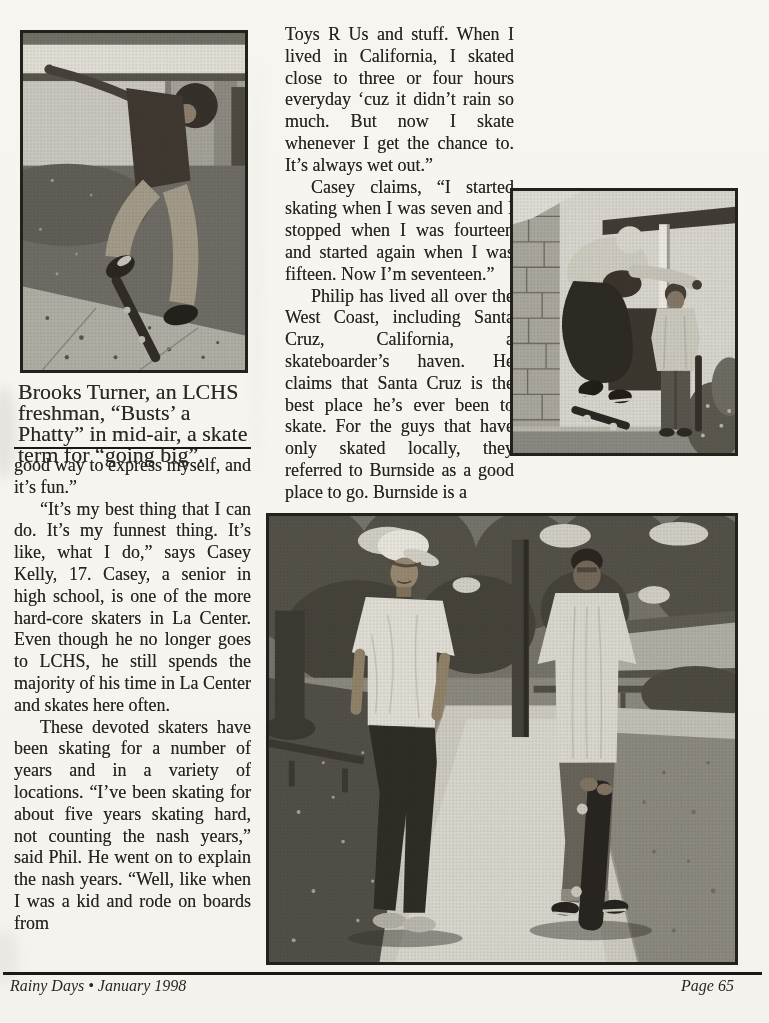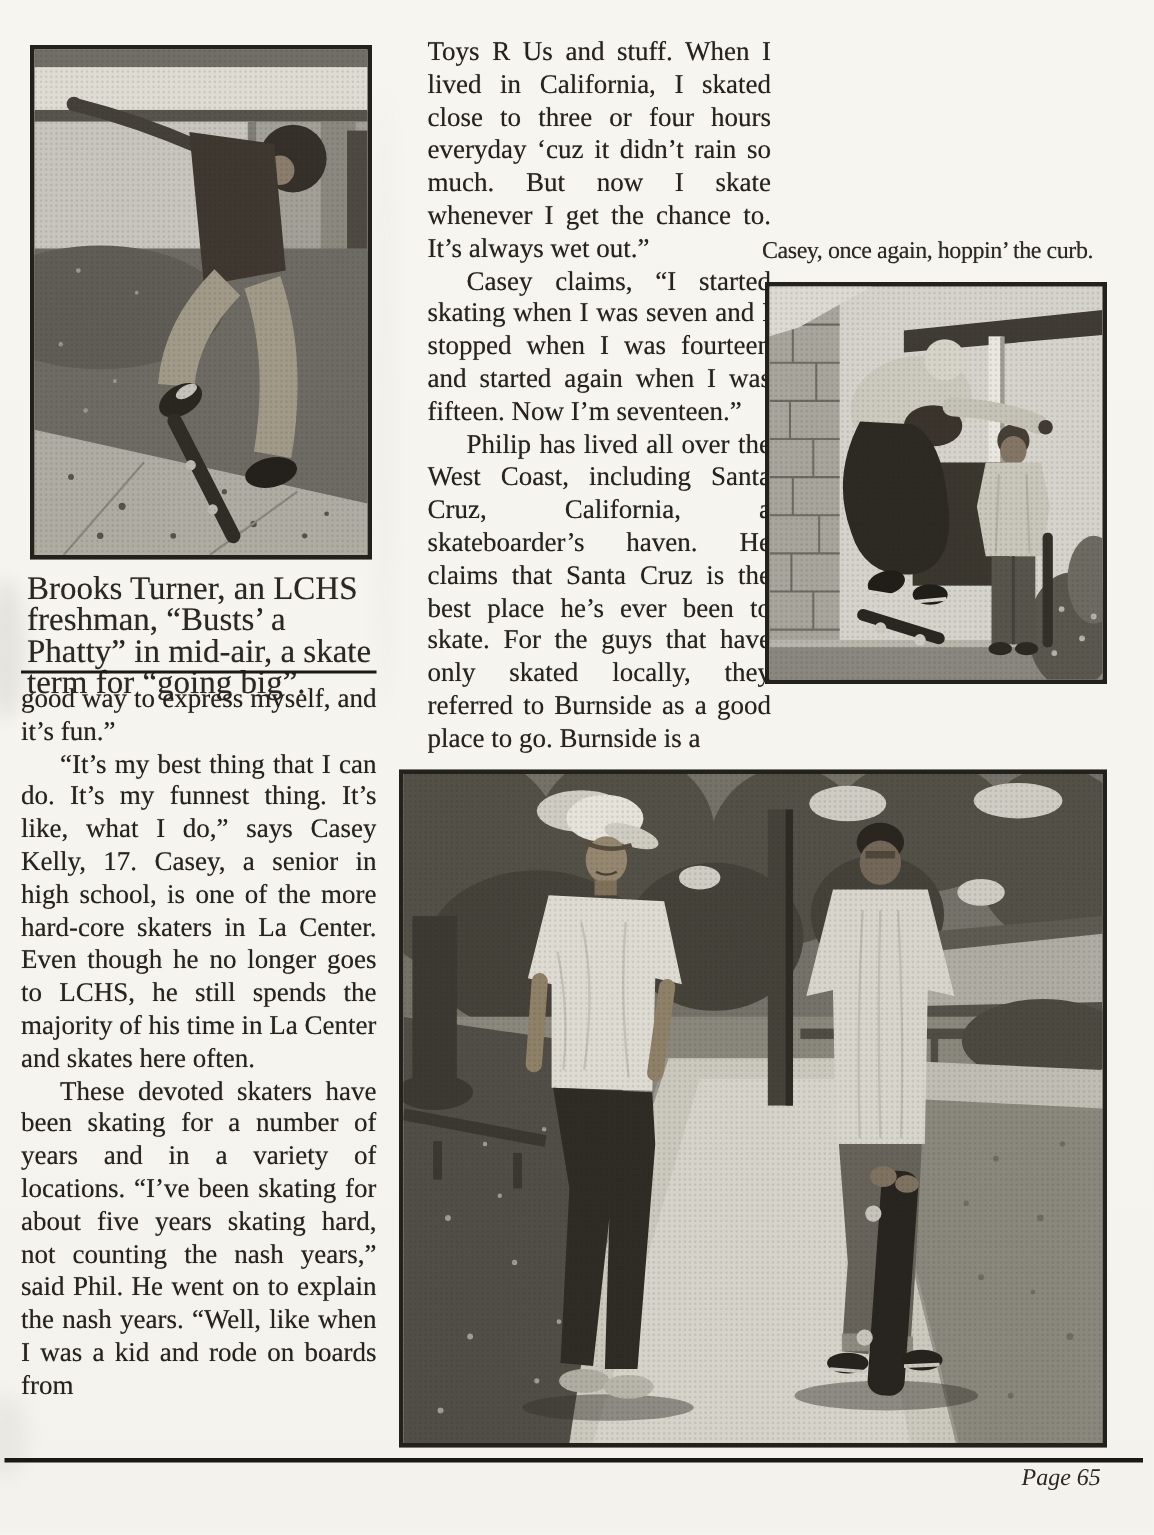--- a/index.html
+++ b/index.html
@@ -97,21 +97,20 @@
     <p class="indent">“It’s my best thing that I can do. It’s my funnest thing. It’s like, what I do,” says Casey Kelly, 17. Casey, a senior in high school, is one of the more hard-core skaters in La Center. Even though he no longer goes to LCHS, he still spends the majority of his time in La Center and skates here often.</p>
     <p class="indent">These devoted skaters have been skating for a number of years and in a variety of locations. “I’ve been skating for about five years skating hard, not counting the nash years,” said Phil. He went on to explain the nash years. “Well, like when I was a kid and rode on boards from</p>
   </div>
 
   <div class="body-text" style="left:265px;top:24px;width:229px;height:488px;margin-left:20px;">
     <p>Toys R Us and stuff. When I lived in California, I skated close to three or four hours everyday ‘cuz it didn’t rain so much. But now I skate whenever I get the chance to. It’s always wet out.”</p>
     <p class="indent">Casey claims, “I started skating when I was seven and I stopped when I was fourteen and started again when I was fifteen. Now I’m seventeen.”</p>
     <p class="indent">Philip has lived all over the West Coast, including Santa Cruz, California, a skateboarder’s haven. He claims that Santa Cruz is the best place he’s ever been to skate. For the guys that have only skated locally, they referred to Burnside as a good place to go. Burnside is a</p>
   </div>
 
-  <div class="caption oneline" style="left:508px;top:157px;width:252px;">Casey, once again, hoppin’ the curb.</div>
 
   <div class="photo" style="left:510px;top:188px;width:228px;height:268px;">
     <svg viewBox="0 0 228 268" preserveAspectRatio="none">
       <defs>
           <pattern id="ht2" width="3.5" height="3.5" patternUnits="userSpaceOnUse">
             <circle cx="1" cy="1" r="0.8" fill="#15130f" opacity="0.12"></circle>
           </pattern>
         </defs>
       <rect width="228" height="268" fill="#d5d3cb"></rect>
       <rect width="48" height="268" fill="#a8a59c"></rect>
@@ -301,15 +300,16 @@
         <ellipse cx="300" cy="398" rx="14" ry="7" fill="#26231e"></ellipse>
           <ellipse cx="350" cy="396" rx="14" ry="7" fill="#26231e"></ellipse>
         <path d="M288,402 L312,404" stroke="#cdcac1" stroke-width="2.5"></path>
           <path d="M338,400 L362,399" stroke="#cdcac1" stroke-width="2.5"></path>
       </g>
       <rect width="472" height="452" fill="url(#ht3)"></rect>
     </svg>
   </div>
 
   <div class="rule" style="left:3px;top:972px;width:759px;height:2.5px;"></div>
+  <div class="footer-text" style="left:10px;top:977px;">Rainy Days • January 1998</div>
   <div class="footer-text" style="left:681px;top:977px;">Page 65</div>
 
 </div>
 
 </body></html>

